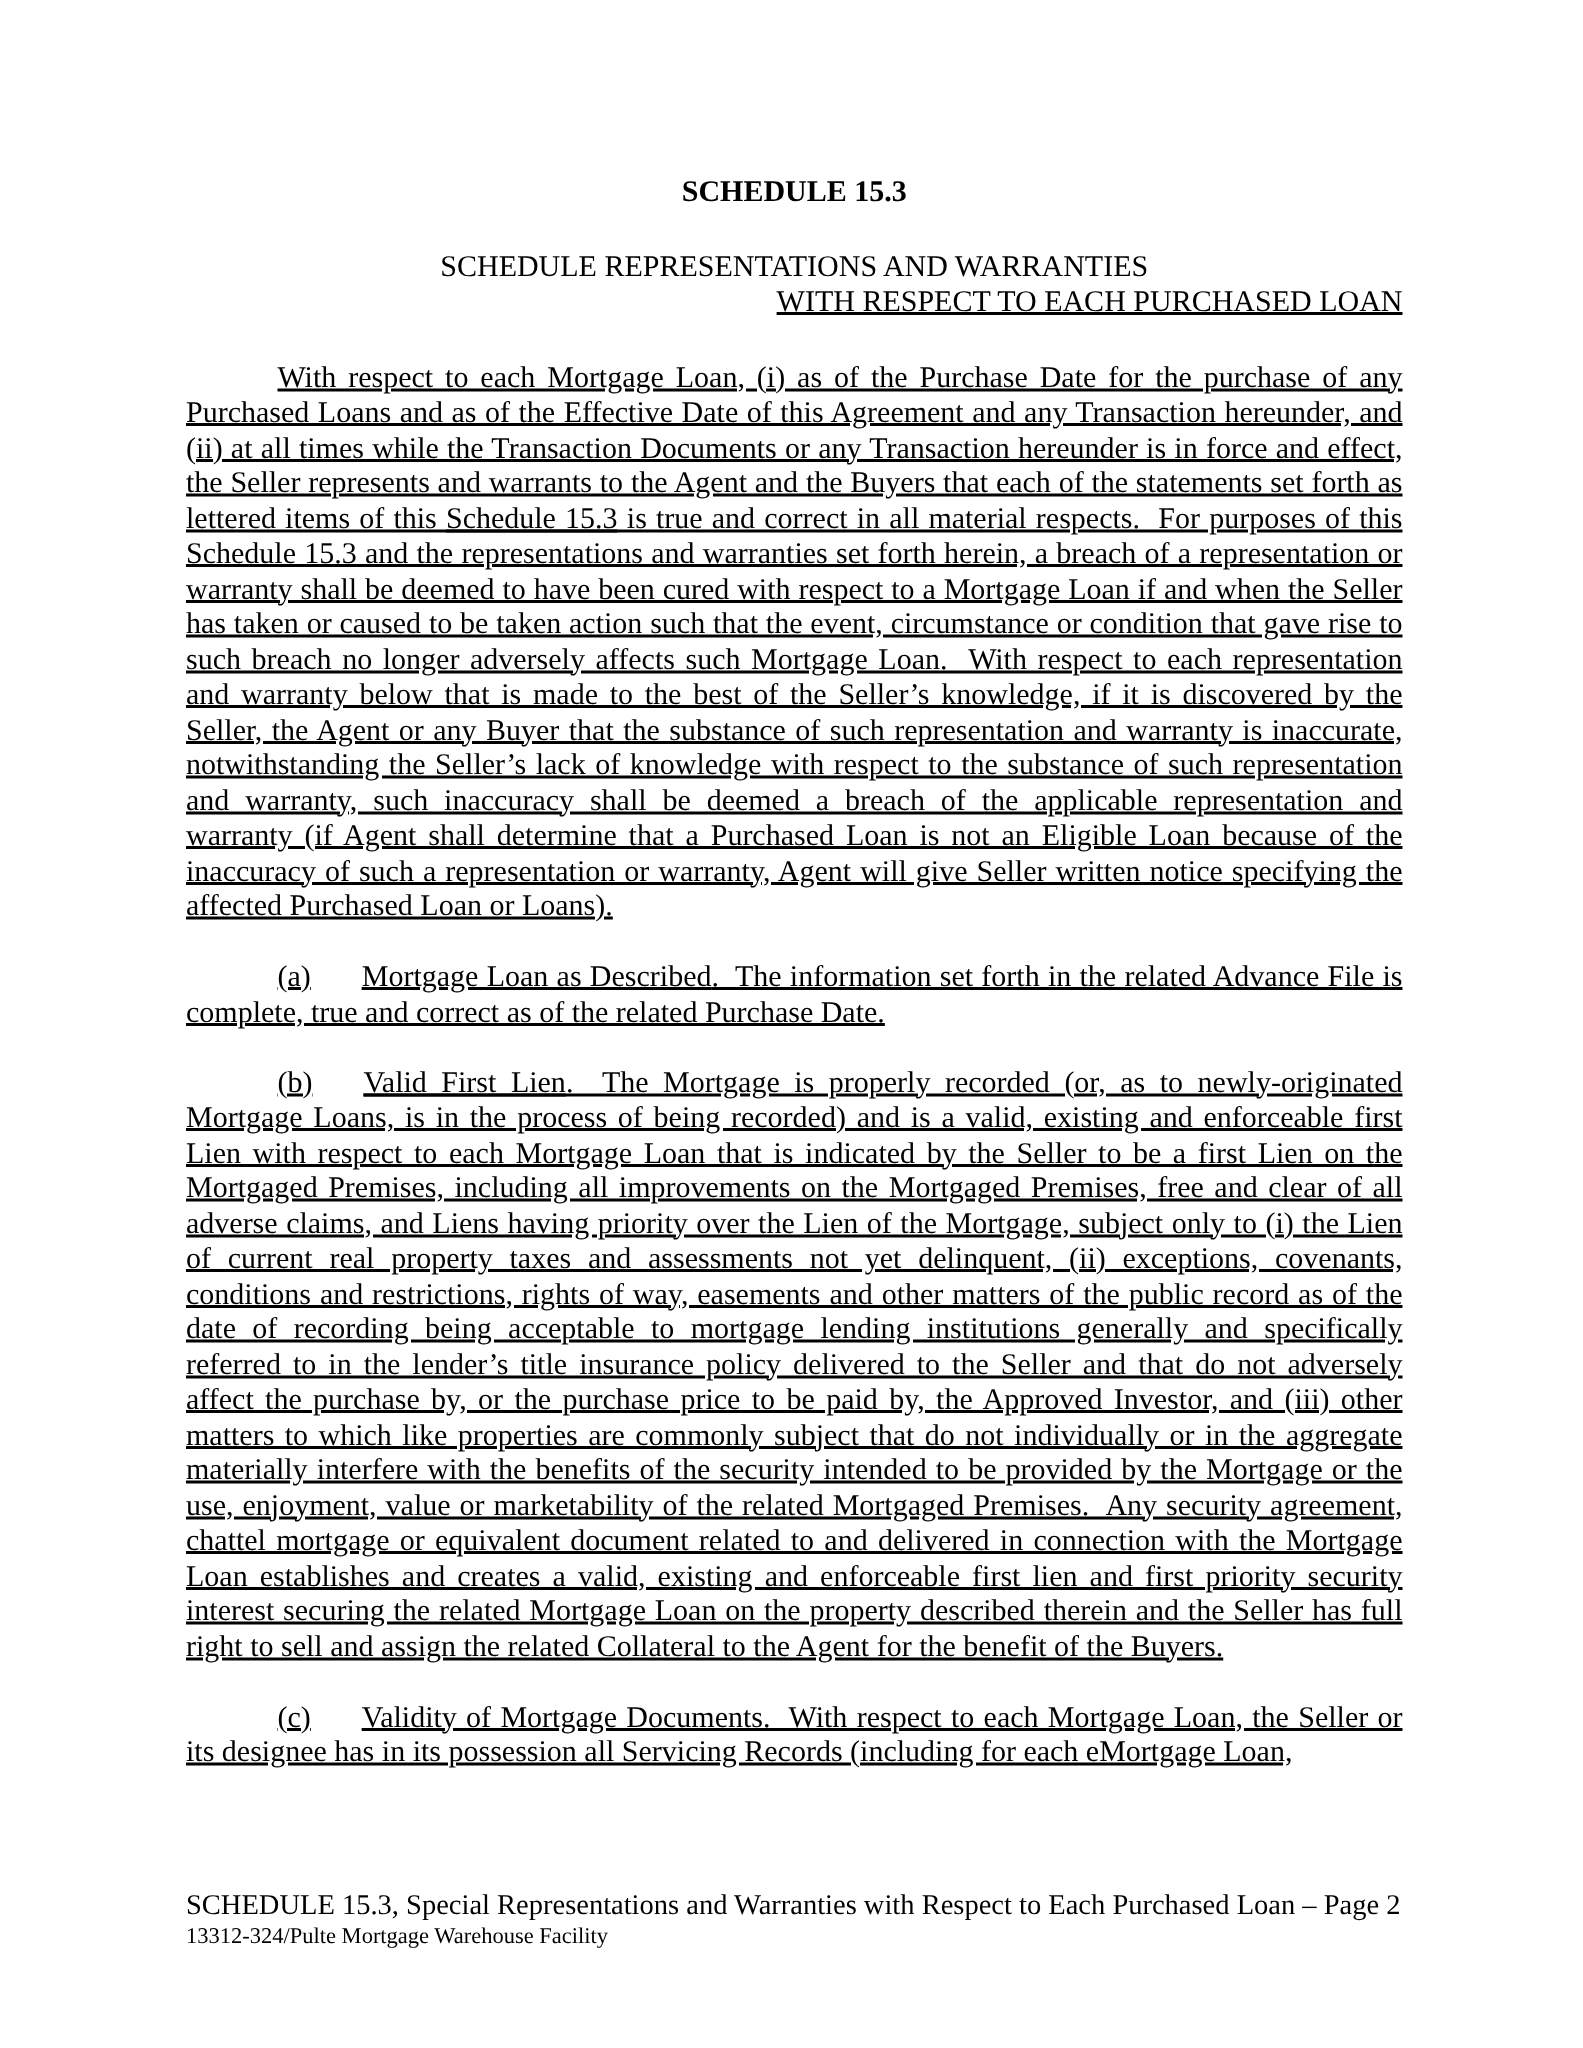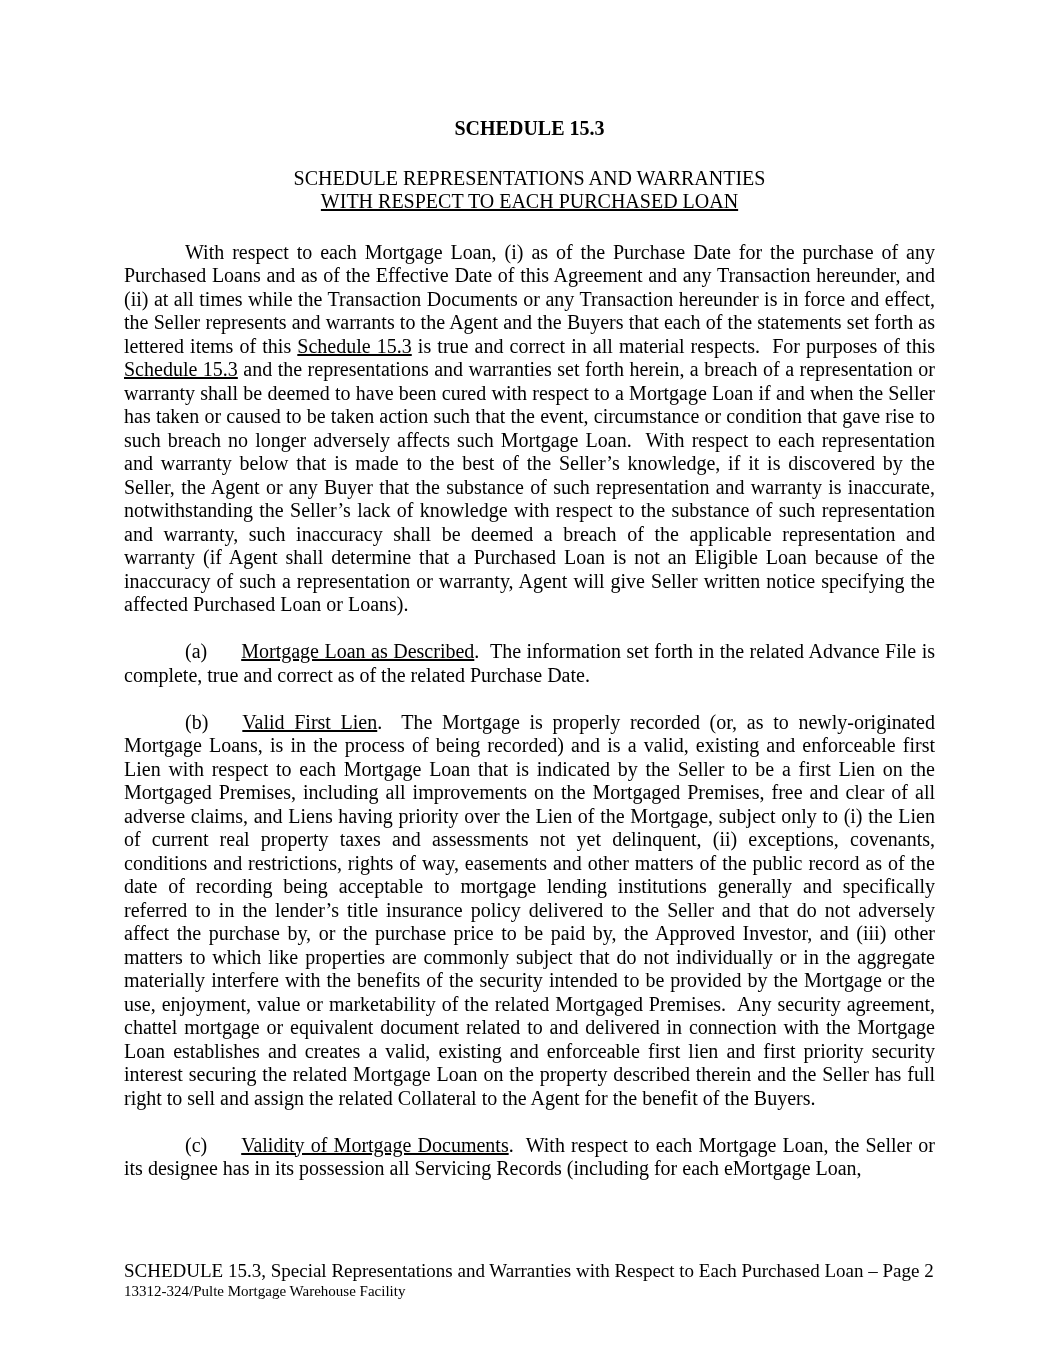--- a/index.html
+++ b/index.html
@@ -12,23 +12,23 @@
     color: #000000;
     font-family: "Liberation Serif", "DejaVu Serif", serif;
     font-size: 20px;
     line-height: 23.5px;
     padding: 117px 120px 0 124px;
     overflow: hidden;
   }
   .doc-header { text-align: center; }
   .doc-title { font-weight: bold; margin-bottom: 26px; }
   .subtitle { font-weight: normal; }
-  .underline, .u { text-decoration: underline; }
+  .underline, .u { text-decoration: underline; text-align: right; }
   .doc-body { margin-top: 27px; text-align: justify; }
-  .para { margin-bottom: 23.5px; text-indent: 61px; }
+  .para { margin-bottom: 23.5px; text-indent: 61px; text-decoration: underline; }
   .tab { display: inline-block; width: 34px; }
   .doc-footer { position: absolute; left: 124px; top: 1260px; text-align: left; }
   .footer-line1 { font-size: 19px; line-height: 22px; }
   .footer-line2 { font-size: 15px; line-height: 18px; }
 </style>
 </head>
 <body>
 
 <div class="page">
 

